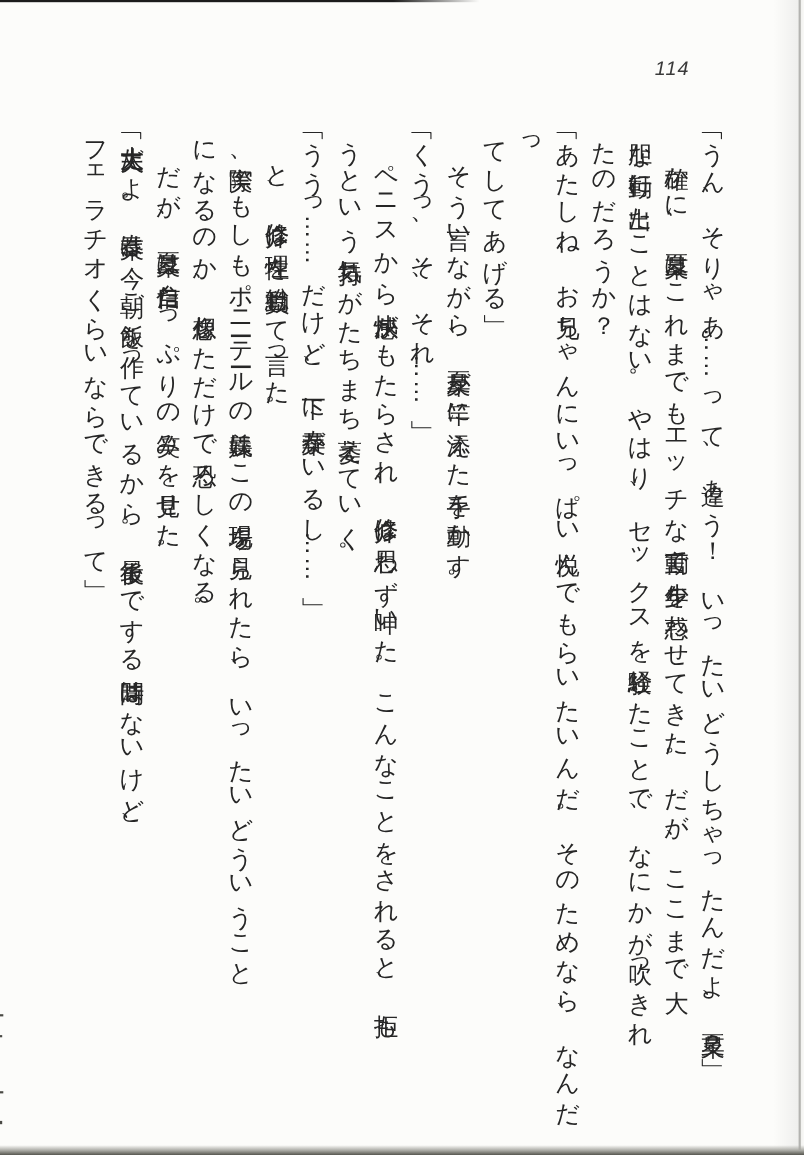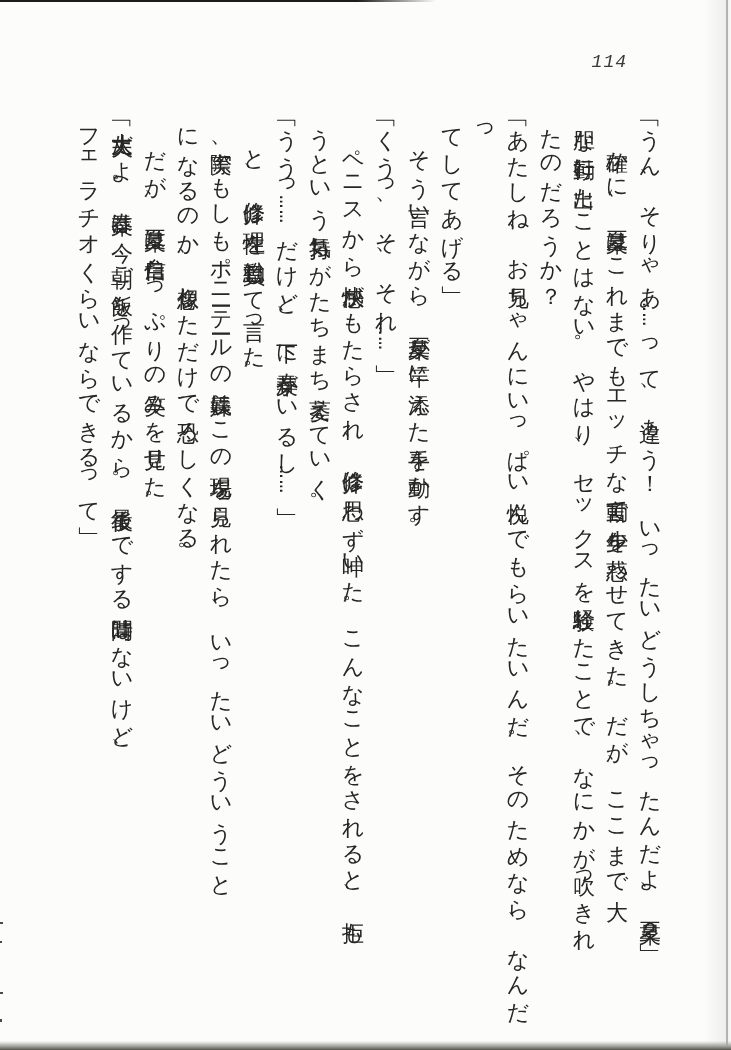--- a/index.html
+++ b/index.html
@@ -6,21 +6,21 @@
     --paper: #fcfcfa;
     --ink: #262626;
   }
   html, body { margin: 0; padding: 0; background: #e9e9e7; }
   .page {
     position: relative;
     width: 731px;
     height: 1050px;
     background: var(--paper);
     overflow: hidden;
-    font-family: Liberation Mono, monospace;
+    font-family: Liberation Sans, sans-serif;
   }
   .pagenum {
     position: absolute;
     top: 52px;
     right: 104px;
     font-style: italic;
     font-size: 18px;
     letter-spacing: 1px;
     color: #3a3a3a;
   }

